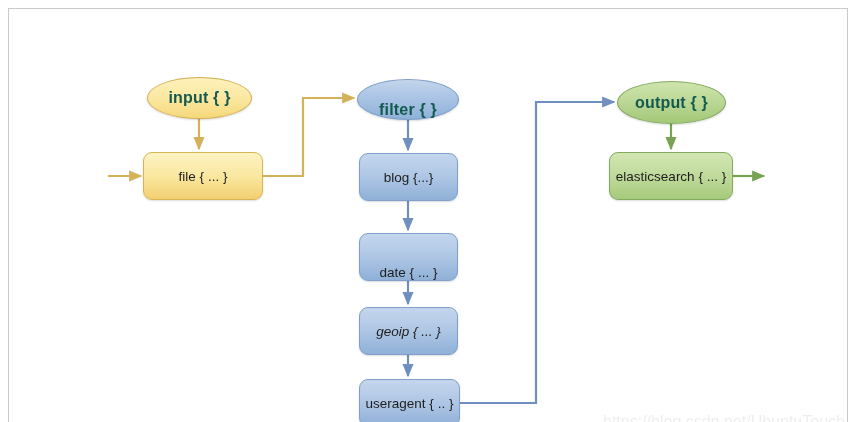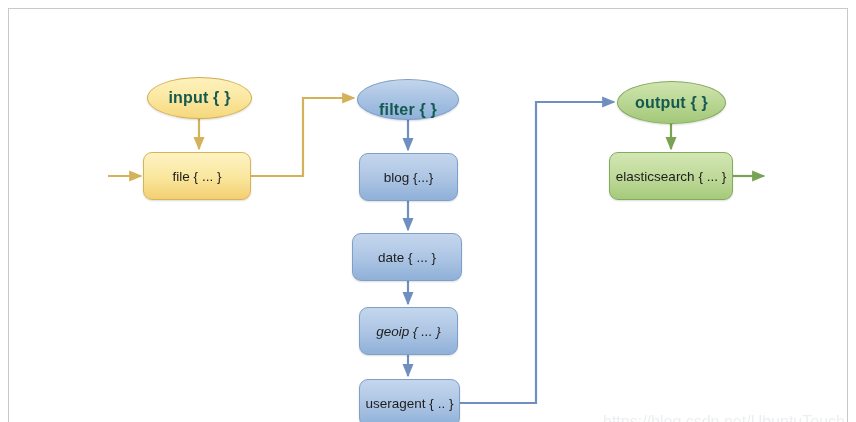--- a/index.html
+++ b/index.html
@@ -154,33 +154,33 @@
 
     <g>
       <path d="M 723 167 L 755 167" stroke="#77a352" stroke-width="2.2" fill="none" marker-end="url(#arrow-green)"></path>
     </g>
   </svg>
 
   <div class="node ellipse ellipse-yellow" style="left:138px; top:68px; width:105px; height:42px;">
     <span>input { }</span>
   </div>
 
-  <div class="node box box-yellow" style="left:134px; top:143px; width:108px; height:48px;">
+  <div class="node box box-yellow" style="left:134px; top:143px; width:120px; height:48px;">
     <span>file { ... }</span>
   </div>
 
   <div class="node ellipse ellipse-blue" style="left:348px; top:70px; width:102px; height:41px;">
     <span>filter { }</span>
   </div>
 
   <div class="node box box-blue" style="left:350px; top:144px; width:99px; height:48px;">
     <span>blog {...}</span>
   </div>
 
-  <div class="node box box-blue" style="left:343px; top:224px; width:110px; height:48px;">
+  <div class="node box box-blue" style="left:350px; top:224px; width:99px; height:48px;align-items:flex-end;">
     <span>date { ... }</span>
   </div>
 
   <div class="node box box-blue" style="left:350px; top:298px; width:99px; height:48px;font-style:italic;">
     <span>geoip { ... }</span>
   </div>
 
   <div class="node box box-blue" style="left:350px; top:370px; width:101px; height:48px;">
     <span>useragent { .. }</span>
   </div>

